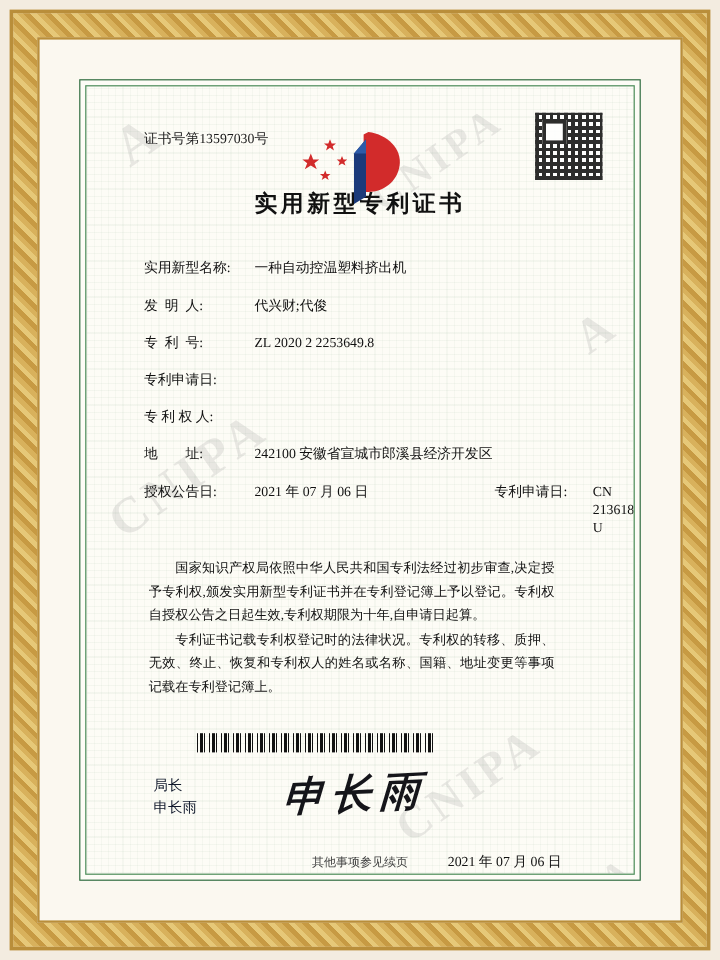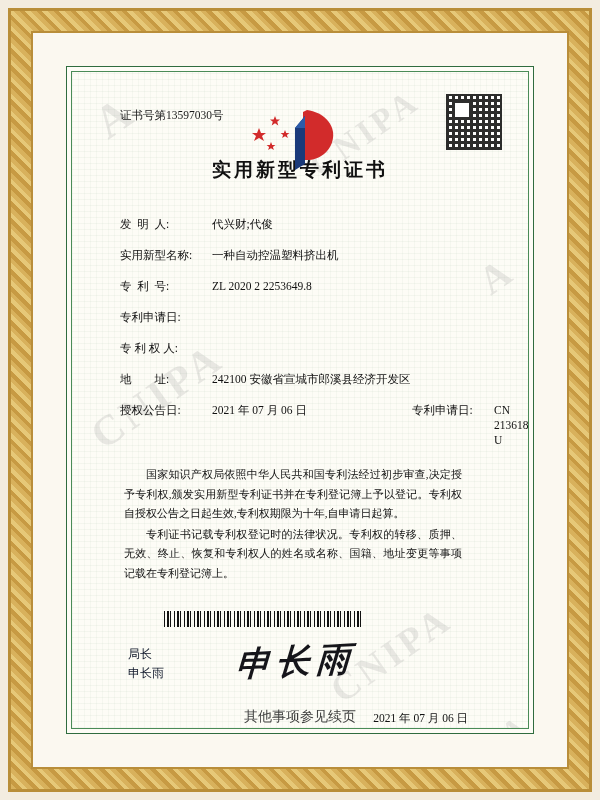--- a/index.html
+++ b/index.html
@@ -221,21 +221,21 @@
     color: #111;
   }
 
   .footer-note {
     position: absolute;
     bottom: 2px;
     left: 0;
     right: 0;
     text-align: center;
     font-family: "Liberation Serif", serif;
-    font-size: 14px;
+    font-size: 10px;
     color: #3f3f3f;
   }
 </style>
 </head>
 <body>
 
 <div class="page">
   <div class="frame-outer">
     <div class="frame-mid">
       <div class="frame-inner">
@@ -264,26 +264,26 @@
                 <polygon points="30,14 31.4,17.5 35,17.5 32.2,19.8 33.3,23.4 30,21.2 26.7,23.4 27.8,19.8 25,17.5 28.6,17.5"></polygon>
                 <polygon points="40,28 41.2,31 44.4,31 41.9,33 42.9,36 40,34.2 37.1,36 38.1,33 35.6,31 38.8,31"></polygon>
                 <polygon points="26,40 27.2,43 30.4,43 27.9,45 28.9,48 26,46.2 23.1,48 24.1,45 21.6,43 24.8,43"></polygon>
               </g>
             </svg>
 
             <div class="title">实用新型专利证书</div>
 
             <div class="fields">
               <div class="field-row">
+                <span class="field-label">实用新型名称:</span>
+                <span class="field-value">一种自动控温塑料挤出机</span>
+              </div>
+              <div class="field-row">
                 <span class="field-label">发  明  人:</span>
                 <span class="field-value">代兴财;代俊</span>
-              </div>
-              <div class="field-row">
-                <span class="field-label">实用新型名称:</span>
-                <span class="field-value">一种自动控温塑料挤出机</span>
               </div>
               <div class="field-row">
                 <span class="field-label">专  利  号:</span>
                 <span class="field-value">ZL 2020 2 2253649.8</span>
               </div>
               <div class="field-row">
                 <span class="field-label">专利申请日:</span>
               </div>
               <div class="field-row">
                 <span class="field-label">专 利 权 人:</span>

